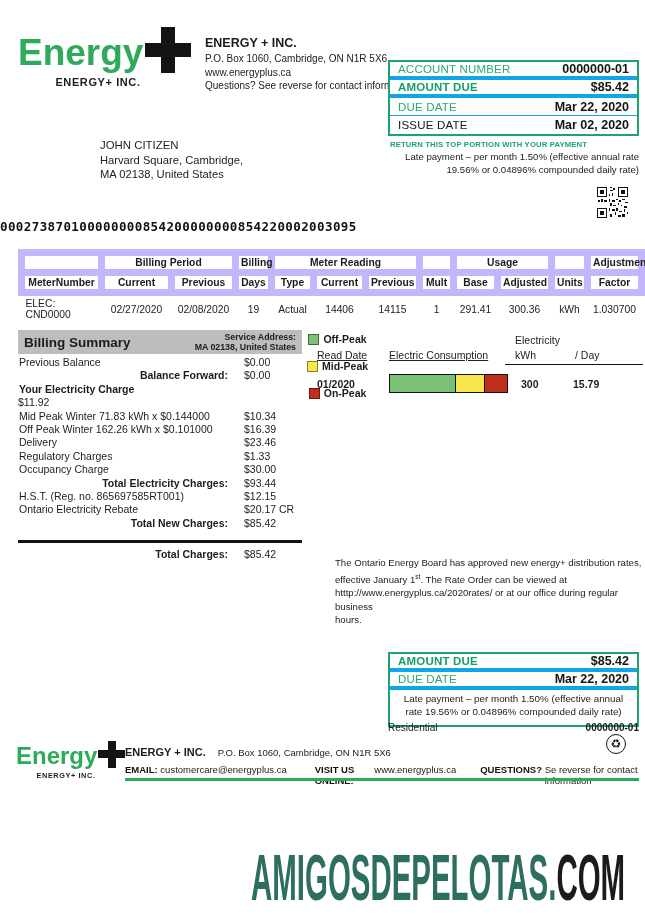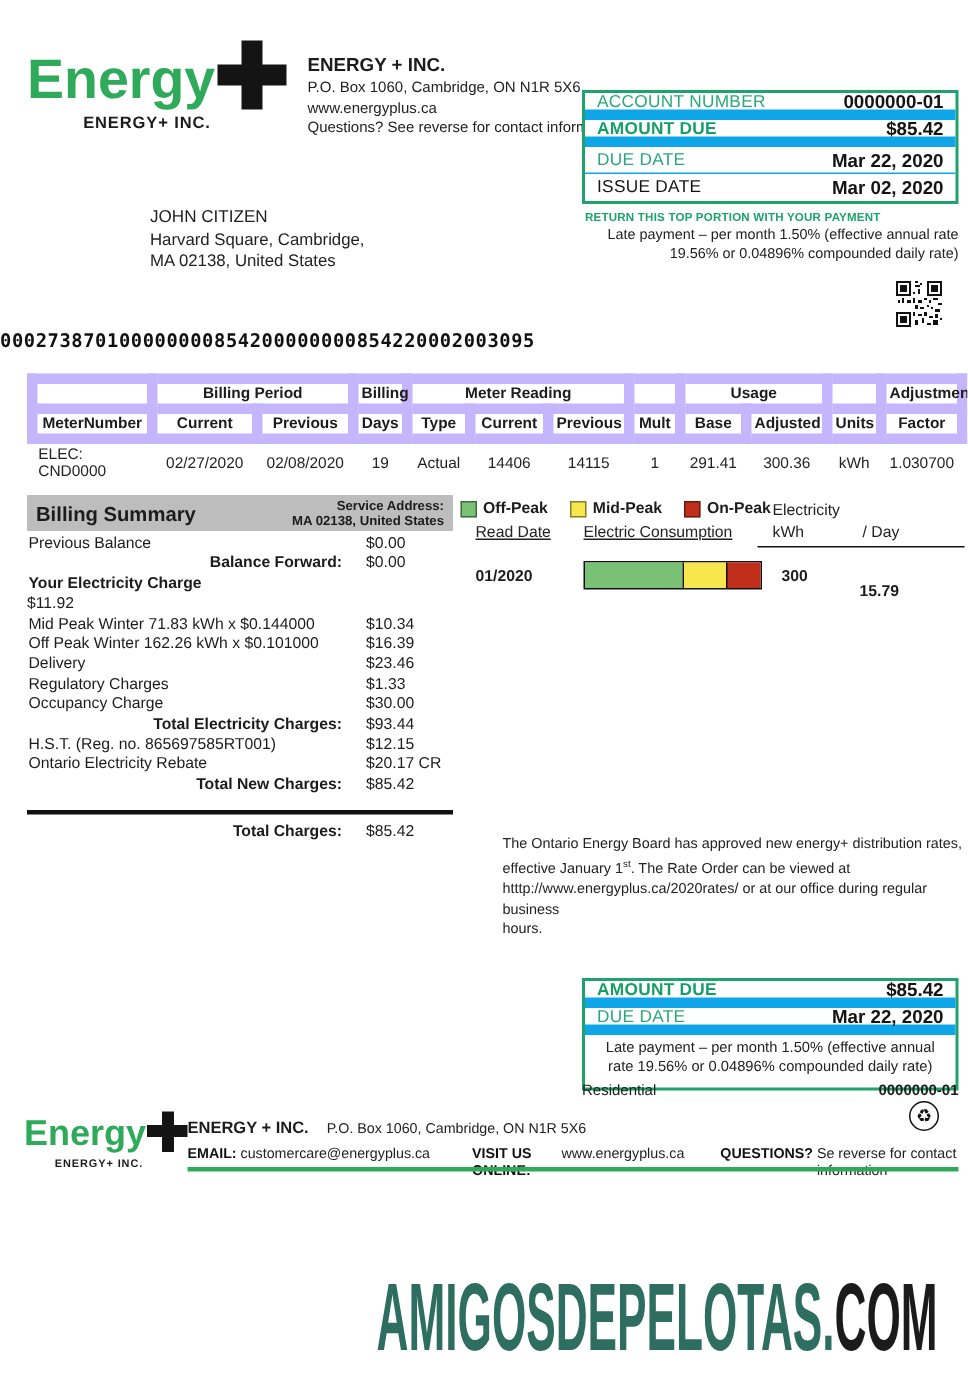--- a/index.html
+++ b/index.html
@@ -17,21 +17,21 @@
   .plus-sm { position:relative; width:27px; height:27px; margin-left:1px; margin-top:-4px; }
   .plus-sm::before { content:''; position:absolute; left:0; top:9.5px; width:27px; height:8px; background:#141414; }
   .plus-sm::after { content:''; position:absolute; left:9.5px; top:0; width:8px; height:27px; background:#141414; }
   .logo-sub { text-align:center; font-weight:bold; font-size:11px; letter-spacing:0.6px; margin-top:2px; width:160px; }
 
   .company { position:absolute; left:205px; top:36px; }
   .company-name { font-weight:bold; font-size:12.5px; margin-bottom:2px; }
   .company-line { font-size:10px; line-height:13.5px; color:#222; }
 
   .acct-box { position:absolute; left:388px; top:60px; width:251px; border:2px solid #1fa36c; background:#fff; }
-  .acct-row { display:flex; justify-content:space-between; align-items:center; padding:1px 8px; height:18px; border-bottom:7px solid #0ea5e9; }
+  .acct-row { display:flex; justify-content:space-between; align-items:center; padding:1px 8px; height:18px; border-bottom:4px solid #0ea5e9; }
   .acct-row:last-child { border-bottom:none; }
   .acct-label { font-size:11.5px; color:#2aa87a; letter-spacing:0.2px; }
   .acct-label.bold { font-weight:bold; color:#159e68; }
   .acct-label.dark { color:#141414; }
   .acct-value { font-size:12.5px; font-weight:bold; color:#141414; }
 
   .return-note { position:absolute; left:390px; top:140px; font-size:7.7px; font-weight:bold; color:#1fa36c; letter-spacing:0.15px; }
   .late-note { position:absolute; left:386px; top:151px; width:253px; text-align:right; font-size:9.6px; line-height:12.5px; color:#222; }
 
   .customer { position:absolute; left:100px; top:138px; font-size:11.2px; line-height:14.5px; color:#222; }
@@ -57,21 +57,21 @@
   .bs-row { display:flex; font-size:10.5px; line-height:13.4px; }
   .bs-label { flex:1; padding-left:1px; }
   .bs-label.bold { font-weight:bold; }
   .bs-label.bold-center { font-weight:bold; text-align:right; padding-right:16px; }
   .bs-value { width:58px; text-align:left; }
   .bs-total-line { border-top:3px solid #111; margin-top:10px; }
   .bs-total { margin-top:5px; }
 
   
   .cons { position:absolute; left:305px; top:333px; width:338px; height:70px; }
-  .legend { position:absolute; left:2px; top:0; display:flex; gap:15px; align-items:center; }
+  .legend { position:absolute; left:2px; top:0; display:flex; gap:15px; align-items:center;flex-direction:column; }
   .lg-item { display:flex; align-items:center; gap:4px; }
   .lg-sq { width:11px; height:11px; border:1px solid rgba(0,0,0,0.45); display:inline-block; }
   .lg-label { font-weight:bold; font-size:10.5px; }
   .cons-hdr { position:absolute; font-size:10.5px; color:#222; }
   .u { text-decoration:underline; }
   .cons-row-label { position:absolute; font-weight:bold; font-size:10.5px; }
   .bar { position:absolute; left:84px; top:41px; width:119px; height:19px; border:1.6px solid #111; display:flex; }
   .bar-seg { height:100%; }
   .bar-seg + .bar-seg { border-left:1.6px solid #111; }
   .cons-hline { position:absolute; left:200px; top:31px; width:138px; border-bottom:1.5px solid #111; }
@@ -323,21 +323,21 @@
     <div class="cons-hdr" style="left:210px; top:16px;">kWh</div>
     <div class="cons-hdr" style="left:270px; top:16px;">/ Day</div>
     <div class="cons-hline"></div>
     <div class="cons-row-label" style="left:12px; top:45px;">01/2020</div>
     <div class="bar">
       <div class="bar-seg" style="width: 55.681%; background: rgb(121, 193, 116);"></div>
       <div class="bar-seg" style="width: 24.6491%; background: rgb(248, 230, 78);"></div>
       <div class="bar-seg" style="width: 19.6699%; background: rgb(191, 47, 28);"></div>
     </div>
     <div class="cons-row-label" style="left:216px; top:45px;">300</div>
-    <div class="cons-row-label" style="left:268px; top:55px;">15.79</div>
+    <div class="cons-row-label" style="left:268px; top:45px;">15.79</div>
   </div>
 
   <div class="notice">
     <div>The Ontario Energy Board has approved new energy+ distribution rates,</div>
     <div><span>effective January 1</span><sup>st</sup><span>. The Rate Order can be viewed at</span></div>
     <div>htttp://www.energyplus.ca/2020rates/ or at our office during regular business</div>
     <div>hours.</div>
   </div>
 
   <div class="pay-box">

